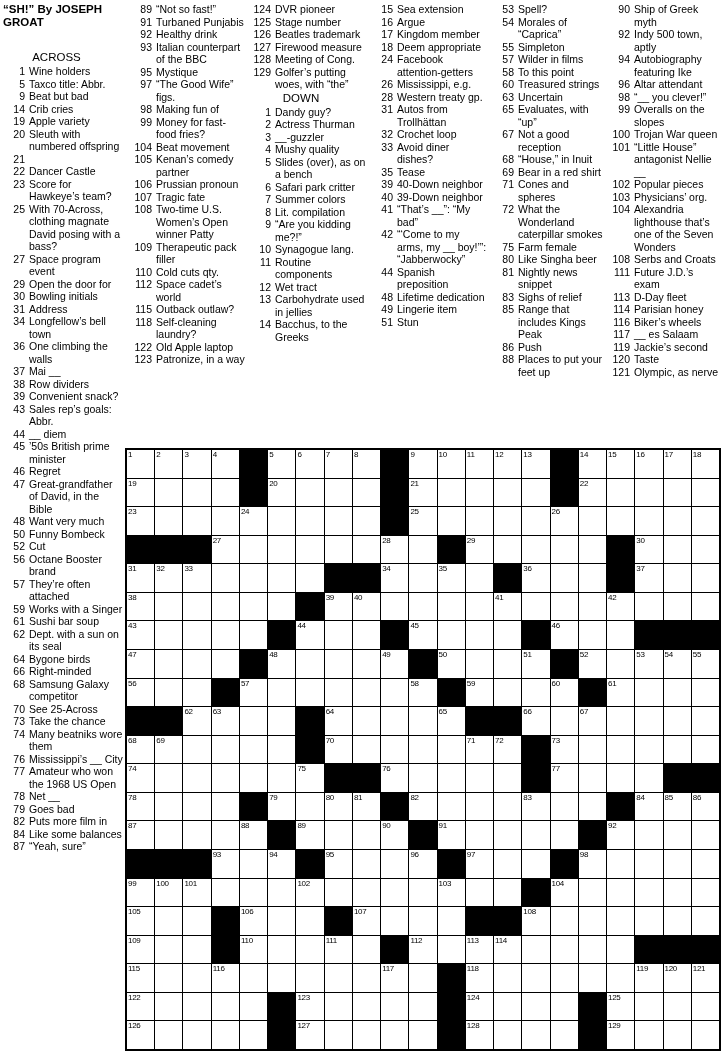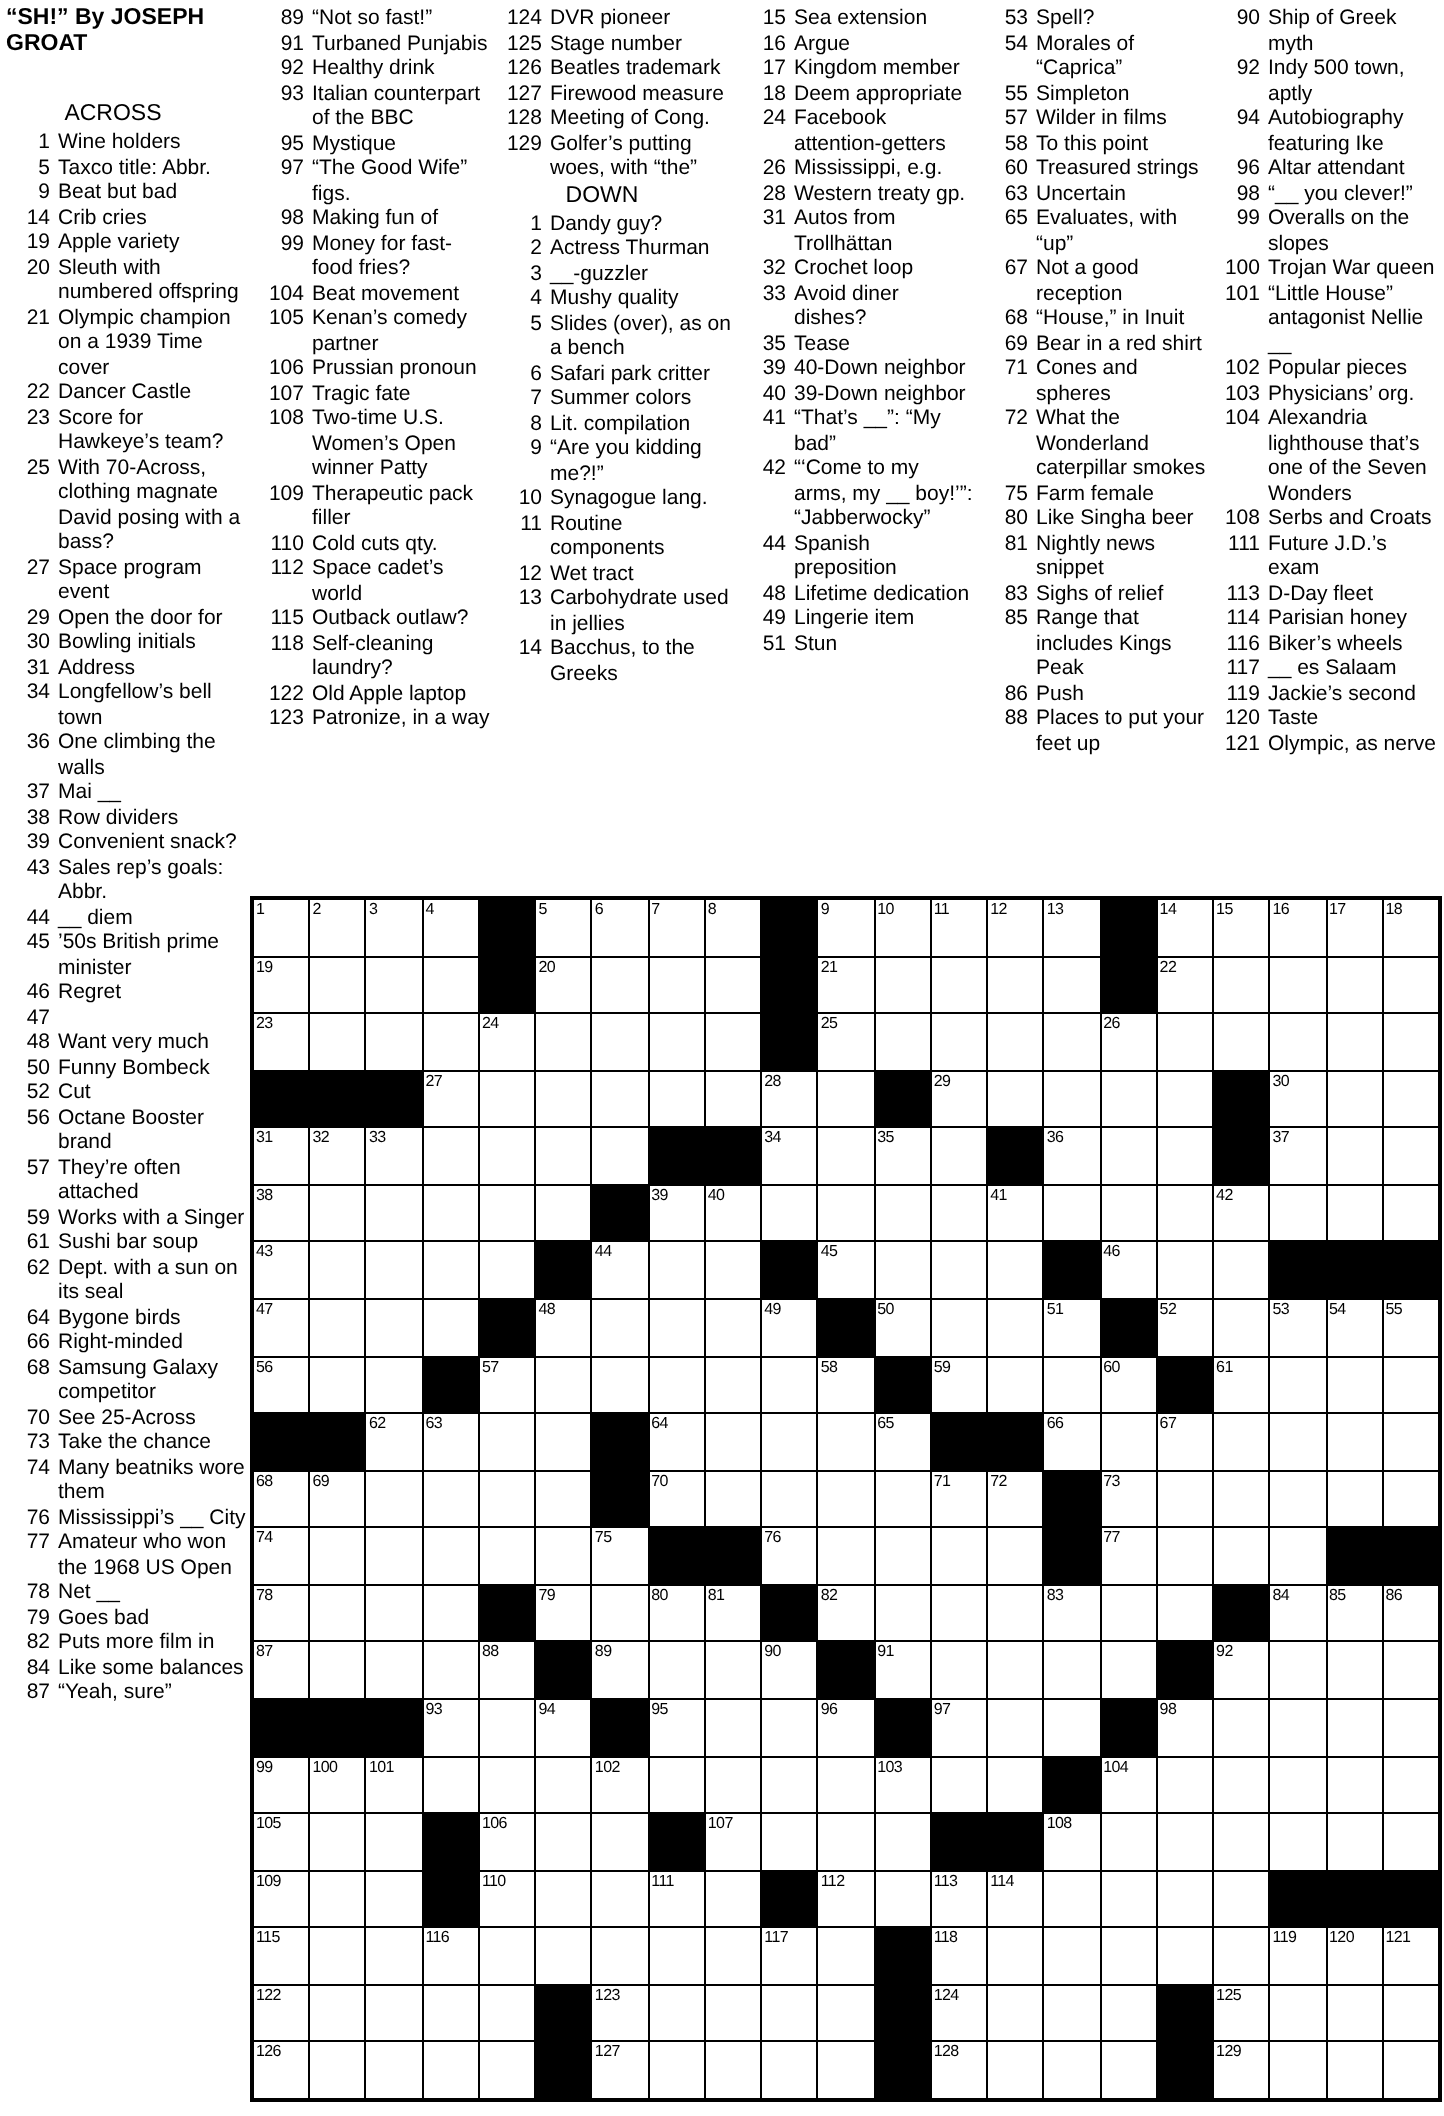--- a/index.html
+++ b/index.html
@@ -57,21 +57,20 @@
       <div class="clue">
         <span class="n">19</span>
         <span class="t">Apple variety</span>
       </div>
       <div class="clue">
         <span class="n">20</span>
         <span class="t">Sleuth with numbered offspring</span>
       </div>
       <div class="clue">
         <span class="n">21</span>
-        <span class="t">Olympic champion on a 1939 Time cover</span>
       </div>
       <div class="clue">
         <span class="n">22</span>
         <span class="t">Dancer Castle</span>
       </div>
       <div class="clue">
         <span class="n">23</span>
         <span class="t">Score for Hawkeye’s team?</span>
       </div>
       <div class="clue">
@@ -125,20 +124,21 @@
       <div class="clue">
         <span class="n">45</span>
         <span class="t">’50s British prime minister</span>
       </div>
       <div class="clue">
         <span class="n">46</span>
         <span class="t">Regret</span>
       </div>
       <div class="clue">
         <span class="n">47</span>
+        <span class="t">Great-grandfather of David, in the Bible</span>
       </div>
       <div class="clue">
         <span class="n">48</span>
         <span class="t">Want very much</span>
       </div>
       <div class="clue">
         <span class="n">50</span>
         <span class="t">Funny Bombeck</span>
       </div>
       <div class="clue">

